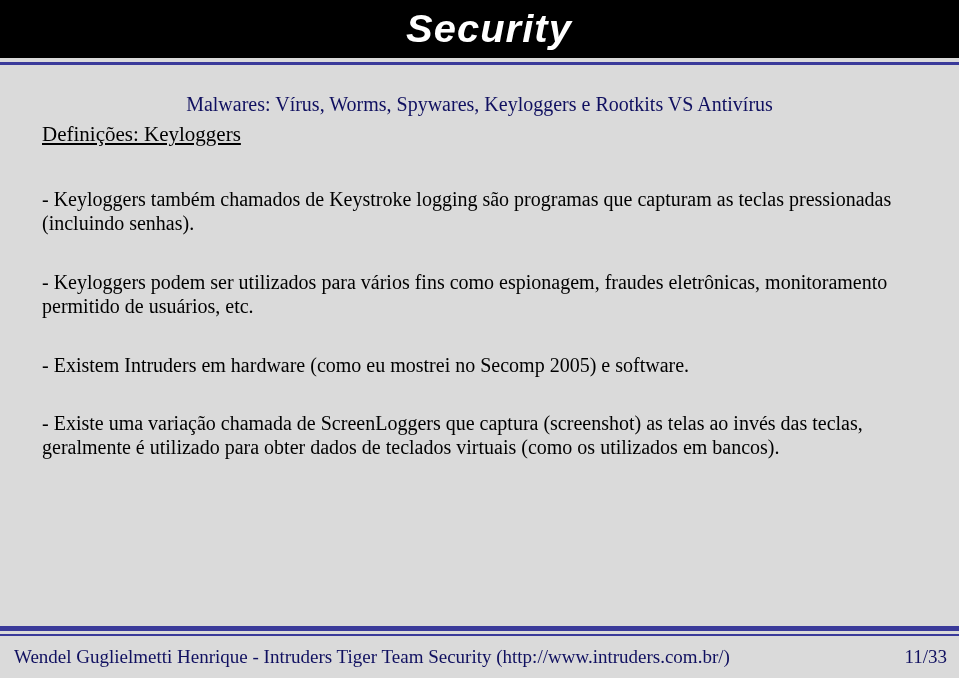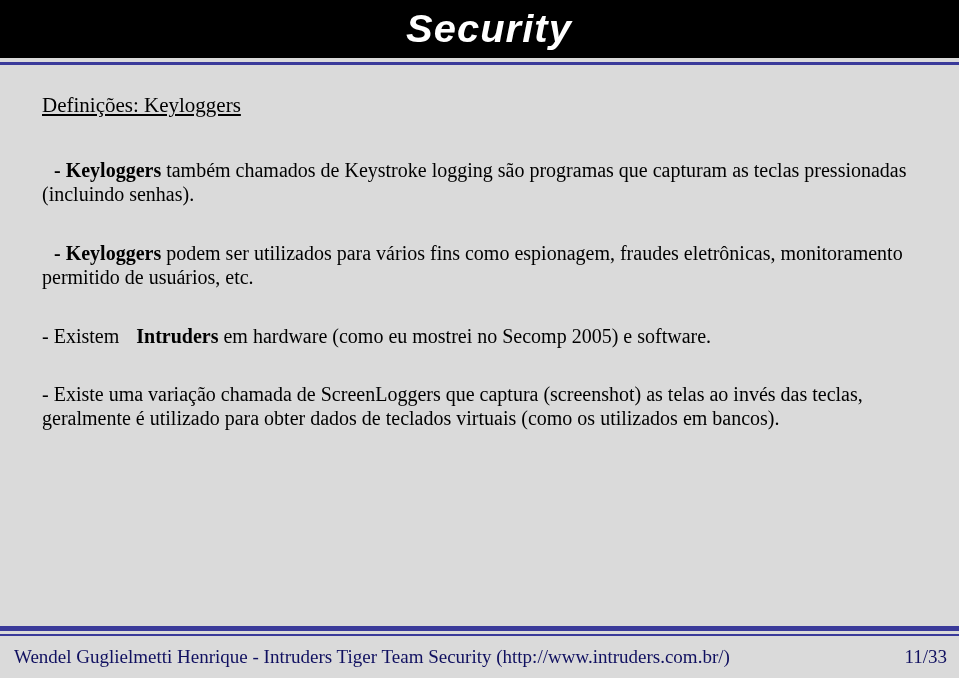--- a/index.html
+++ b/index.html
@@ -50,22 +50,21 @@
     font-family: Georgia, serif;
   }
   .para {
     font-size: 20px;
     line-height: 1.22;
     margin-bottom: 34px;
     color: #000;
     font-family: Georgia, serif;
   }
   .para .lead {
-    font-weight: bold;
-    margin-left: 12px;
+    font-weight: normal;
   }
   .footer-rules {
     position: absolute;
     left: 0; right: 0;
     bottom: 42px;
   }
   .rule-thick {
     height: 5px;
     background: #3a3a9a;
   }
@@ -89,20 +88,21 @@
 </style>
 </head>
 <body>
 
 <div class="header">
   <div class="logo">Security</div>
 </div>
 <div class="rule-top"></div>
 
 <div class="content">
+  <div class="title-line">Malwares: Vírus, Worms, Spywares, Keyloggers e Rootkits VS Antivírus</div>
   <div class="section-heading">Definições: Keyloggers</div>
 
   <div class="para">
     <span class="lead">- Keyloggers</span><span> também chamados de Keystroke logging são programas que capturam as teclas pressionadas (incluindo senhas).</span>
   </div>
 
   <div class="para">
     <span class="lead">- Keyloggers</span><span> podem ser utilizados para vários fins como espionagem, fraudes eletrônicas, monitoramento permitido de usuários, etc.</span>
   </div>
 

